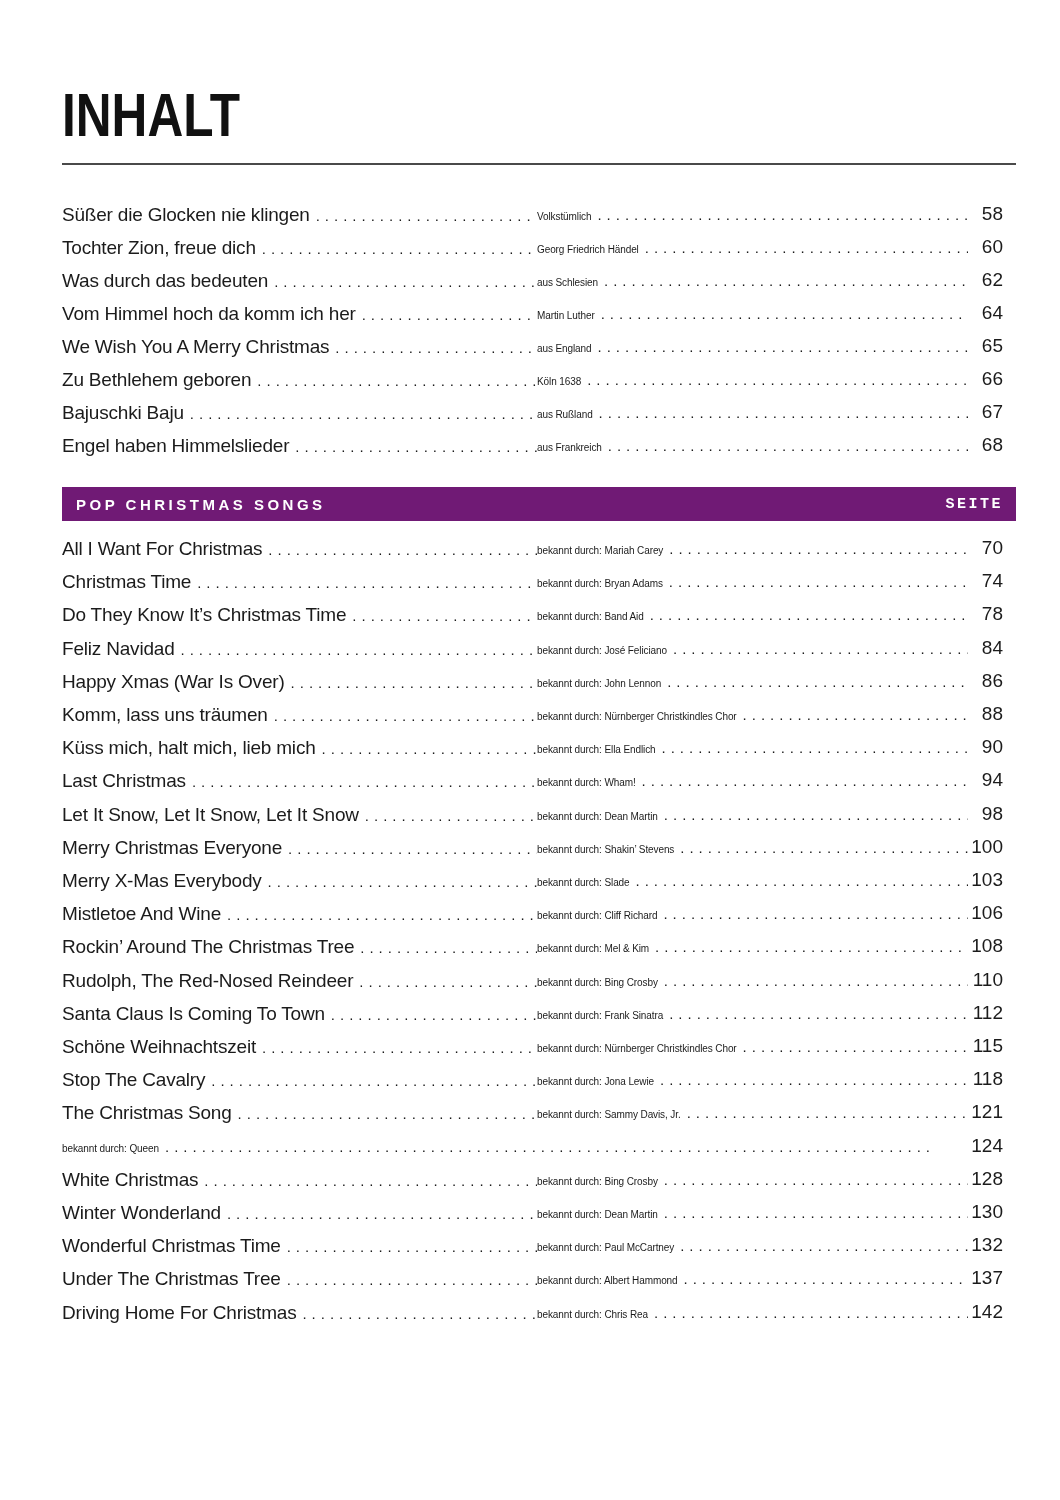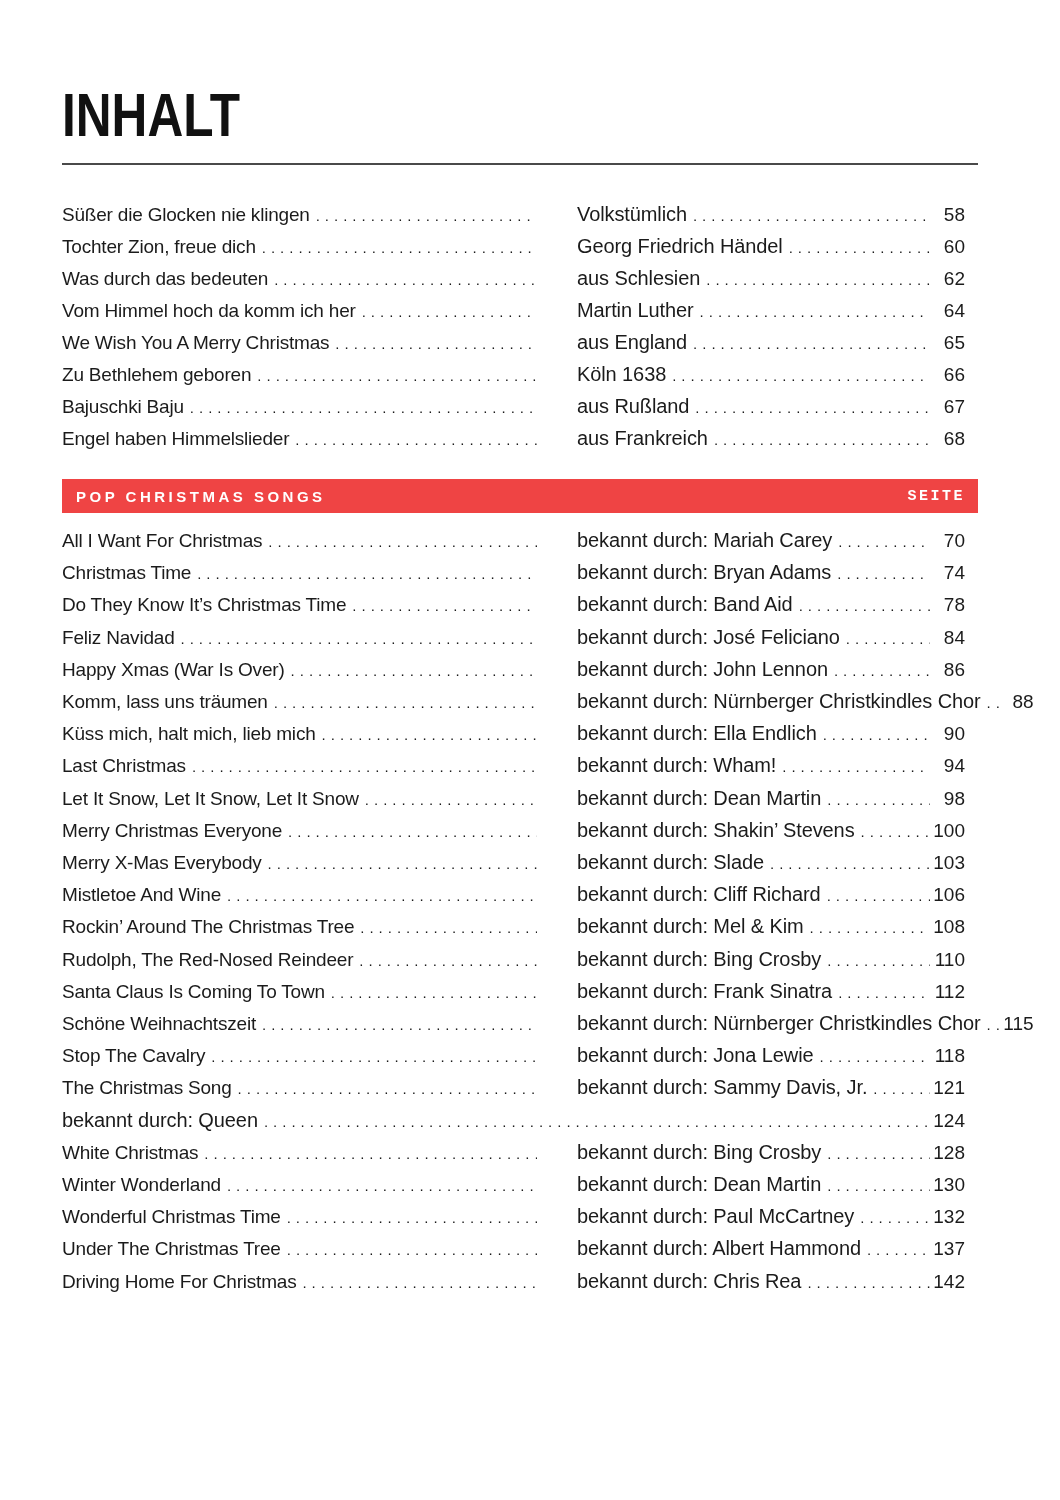--- a/index.html
+++ b/index.html
@@ -5,52 +5,52 @@
   * { box-sizing: border-box; }
   html, body { margin: 0; padding: 0; }
   body {
     width: 1060px;
     height: 1500px;
     background: #ffffff;
     font-family: "Liberation Sans", sans-serif;
     color: #1b1b1b;
     overflow: hidden;
   }
-  .page { padding: 84px 82px 0 62px; width: 1060px; }
+  .page { padding: 84px 44px 0 62px; width: 1060px; }
 
   .title {
     font-size: 62px;
     font-weight: 700;
     line-height: 1;
     margin: 0;
     color: #111;
     transform: scaleX(0.8);
     transform-origin: left bottom;
     white-space: nowrap;
   }
   .rule { height: 2px; background: #4a4a4a; margin-top: 17px; }
 
   .toc { margin-top: 34px; }
-  .row { display: flex; align-items: flex-end; line-height: 30px; gap: 40px; }
+  .row { display: flex; align-items: center; line-height: 30px; }
   .pop-list .row { line-height: 30.2px; }
 
   .cell-left { display: flex; align-items: baseline; width: 475px; flex: none; min-width: 0; }
   .song { font-size: 19px; white-space: nowrap; letter-spacing: -0.2px; }
   .leader {
     flex: 1 1 0;
     min-width: 0;
     overflow: hidden;
     white-space: nowrap;
     font-size: 15px;
     letter-spacing: 5px;
     padding: 0 12px 0 6px;
   }
   .leader::after { content: "...................................................................................."; }
   .cell-right { display: flex; align-items: baseline; flex: 1 1 0; min-width: 0; }
-  .source { font-size: 20px; white-space: nowrap; letter-spacing: -0.1px; }
+  .source { font-size: 10px; white-space: nowrap; letter-spacing: -0.1px; }
   .pagenum { font-size: 19px; flex: none; width: 48px; text-align: right; padding-right: 13px; }
 
   .banner {
     margin-top: 24px;
     height: 34px;
     background: #0c0c0c;
     display: flex;
     align-items: center;
     justify-content: space-between;
     padding: 0 13px 0 14px;
@@ -160,21 +160,21 @@
           <span class="leader"></span>
         </div>
         <div class="cell-right">
           <span class="source">aus Frankreich</span>
           <span class="leader"></span>
           <span class="pagenum">68</span>
         </div>
       </div>
     </div>
 
-  <div class="banner" style="background: #ef4444;">
+  <div class="banner" style="background: #701a75;">
     <span class="banner-label">POP CHRISTMAS SONGS</span>
     <span class="banner-page">SEITE</span>
   </div>
 
   <div class="toc pop-list">
 
       <div class="row">
         <div class="cell-left">
           <span class="song">All I Want For Christmas</span>
           <span class="leader"></span>

